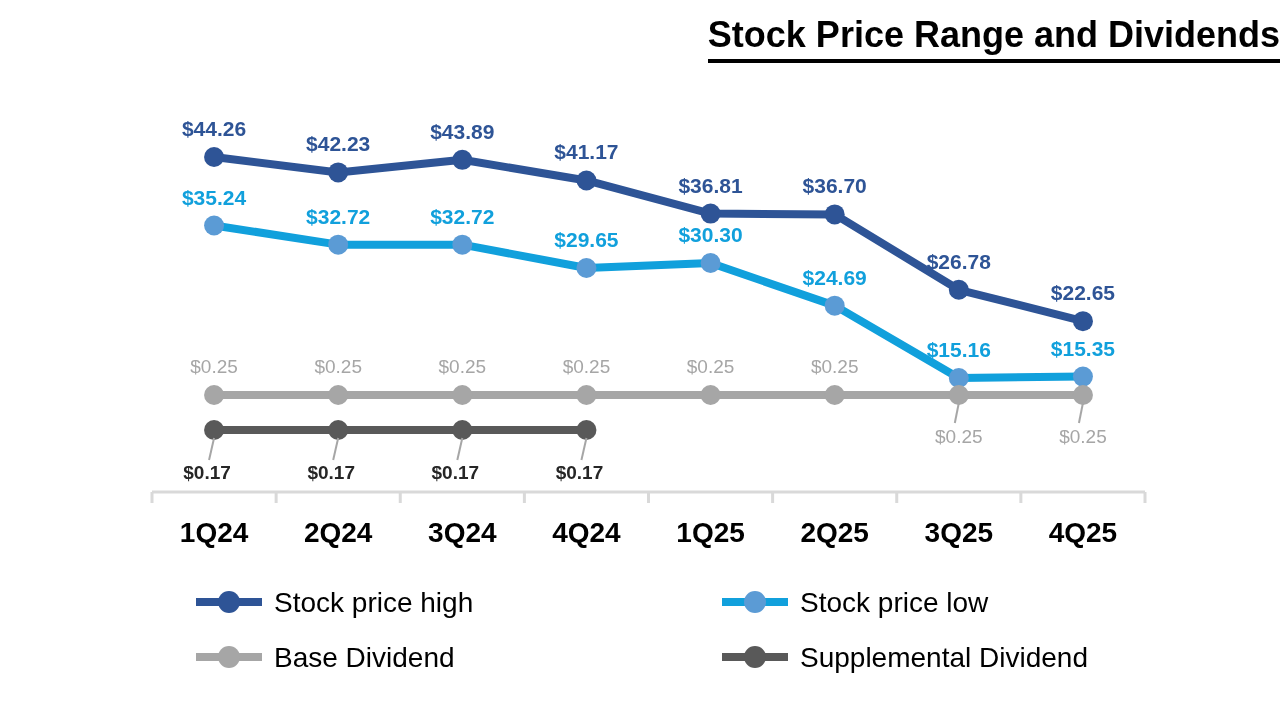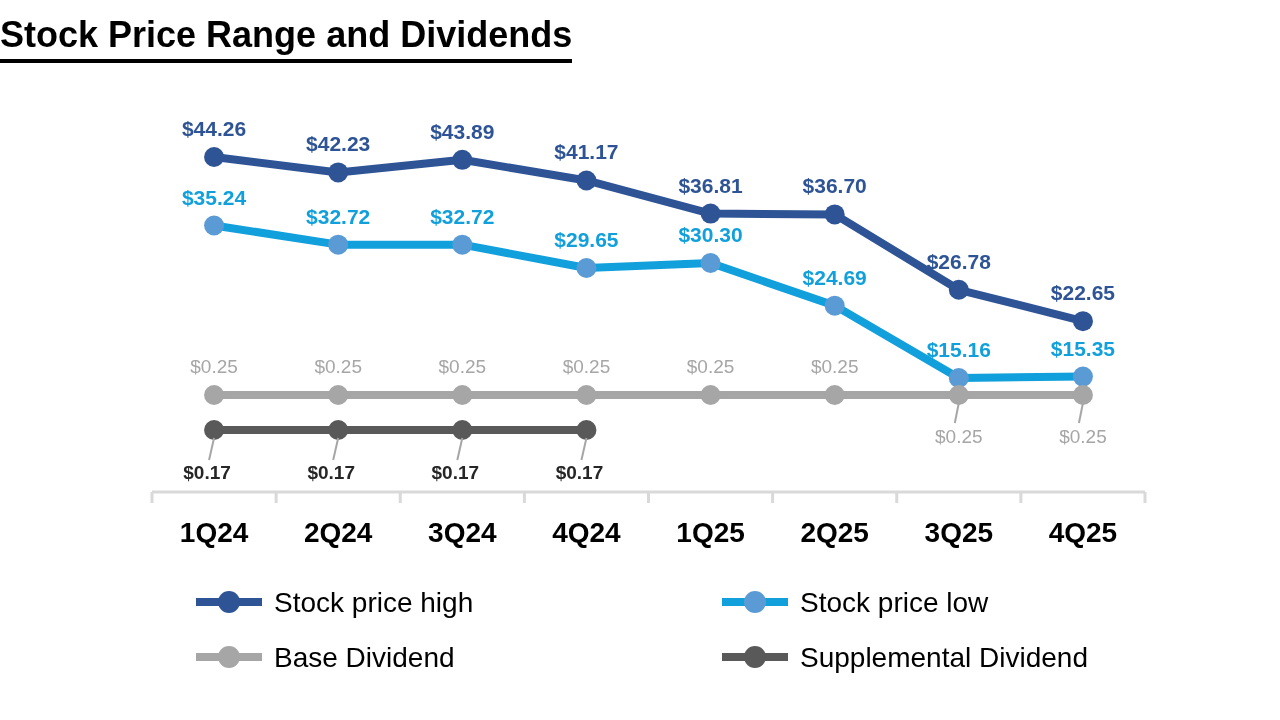--- a/index.html
+++ b/index.html
@@ -17,21 +17,21 @@
   #chart-root {
     position: relative;
     width: 1280px;
     height: 720px;
   }
   #chart-title {
     position: absolute;
     top: 14px;
     left: 0;
     width: 1280px;
-    text-align: left;
+    text-align: right;
     font-size: 36px;
     font-weight: bold;
     color: #000000;
     letter-spacing: 0px;
     white-space: nowrap;
   }
   #chart-title span {
     border-bottom: 4px solid #000000;
     padding-bottom: 3px;
     display: inline-block;

